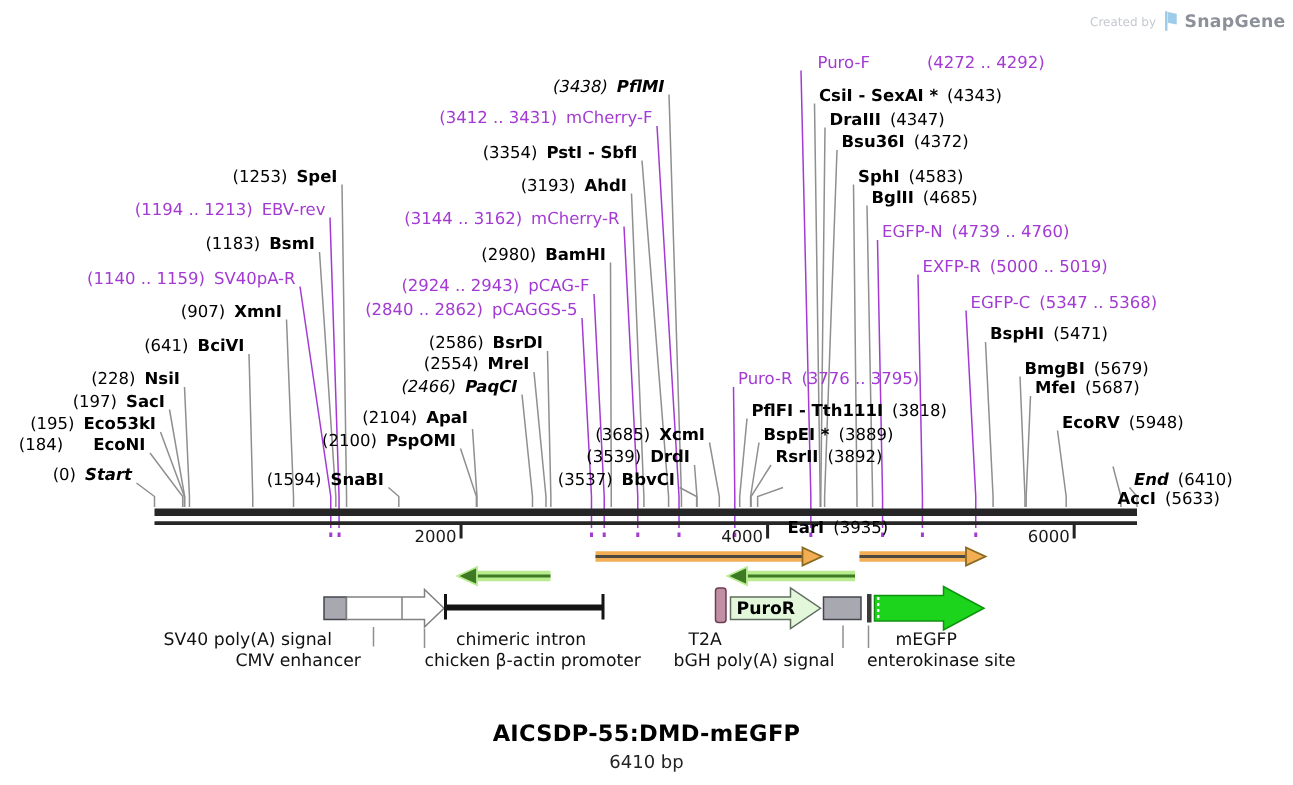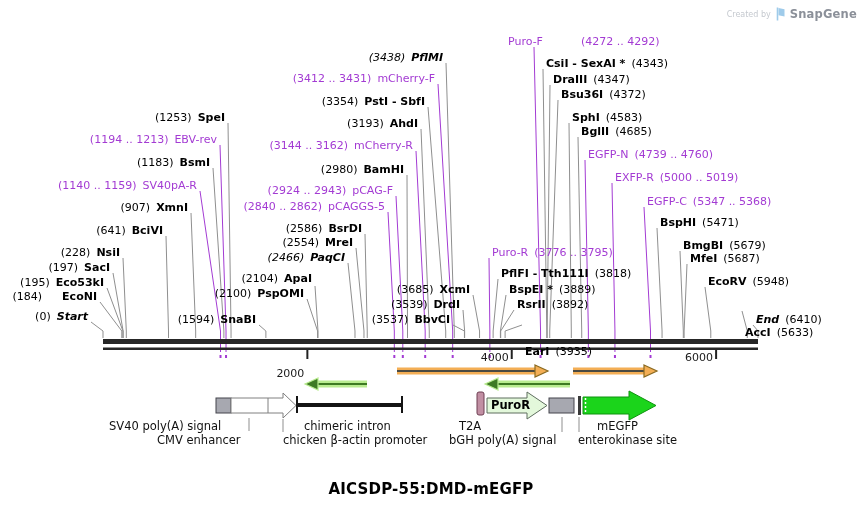--- a/index.html
+++ b/index.html
@@ -113,21 +113,21 @@
       <rect x="549" y="398" width="25" height="15" fill="#A7A8B0" stroke="#44454D" stroke-width="1"></rect>
       <rect x="578" y="396" width="3" height="19" fill="#3A3A3A"></rect>
       <polygon points="583,397 629,397 629,391 656,405.5 629,420 629,414 583,414" fill="#1BD41B" stroke="#0F930F" stroke-width="1"></polygon>
       <line x1="585.5" y1="398" x2="585.5" y2="413" stroke="#ffffff" stroke-width="1.5" stroke-dasharray="2 2"></line>
       <line x1="249" y1="418" x2="249" y2="431" stroke="#8F8F8F" stroke-width="1"></line>
       <line x1="283" y1="419" x2="283" y2="432" stroke="#8F8F8F" stroke-width="1"></line>
       <line x1="562" y1="417" x2="562" y2="432" stroke="#8F8F8F" stroke-width="1"></line>
       <line x1="579" y1="417" x2="579" y2="432" stroke="#8F8F8F" stroke-width="1"></line>
     </svg>
   <div id="labels">
-      <div class="tick-label" style="top: 368px; right: 557.632px;">2000</div>
+      <div class="tick-label" style="top: 352px; right: 557.632px;">2000</div>
       <div class="tick-label" style="top: 352px; right: 353.264px;">4000</div>
       <div class="tick-label" style="top: 352px; right: 148.895px;">6000</div>
       <div class="feature-inline-label" style="top: 399px; left: 491px;">PuroR</div>
       <div class="feature-label" style="top: 420px; left: 109px;">SV40 poly(A) signal</div>
       <div class="feature-label" style="top: 420px; left: 304px;">chimeric intron</div>
       <div class="feature-label" style="top: 420px; left: 459px;">T2A</div>
       <div class="feature-label" style="top: 420px; left: 597px;">mEGFP</div>
       <div class="feature-label" style="top: 434px; left: 157px;">CMV enhancer</div>
       <div class="feature-label" style="top: 434px; left: 283px;">chicken β-actin promoter</div>
       <div class="feature-label" style="top: 434px; left: 449px;">bGH poly(A) signal</div>
@@ -257,21 +257,21 @@
         <span class="pos">(3889)</span>
       </div>
       <div class="site enzyme" style="top: 299px; left: 517px;">
         <span class="name">RsrII</span>
         <span class="pos">(3892)</span>
       </div>
       <div class="site enzyme" style="top: 314px; left: 525px; margin-top: 32px;">
         <span class="name">EarI</span>
         <span class="pos">(3935)</span>
       </div>
-      <div class="site primer" style="top: 36px; left: 508px; color: rgb(163, 59, 211); gap: 38px;">
+      <div class="site primer" style="top: 36px; left: 545px; color: rgb(163, 59, 211); gap: 38px;">
         <span class="name">Puro-F</span>
         <span class="pos">(4272 .. 4292)</span>
       </div>
       <div class="site enzyme" style="top: 58px; left: 546px;">
         <span class="name">CsiI - SexAI *</span>
         <span class="pos">(4343)</span>
       </div>
       <div class="site enzyme" style="top: 74px; left: 553px;">
         <span class="name">DraIII</span>
         <span class="pos">(4347)</span>
@@ -330,14 +330,15 @@
     <span class="created-by">Created by</span>
     <svg class="flag" width="9" height="14" viewBox="0 0 9 14">
       <path d="M1.5 0.5 V13.5" stroke="#9FCBEA" stroke-width="1.6" fill="none"></path>
       <path d="M2.5 1 L8.5 2.2 V9.4 L2.5 8.2 Z" fill="#9FCBEA"></path>
     </svg>
     <span class="brand">SnapGene</span>
   </div>
 
   <div class="title-block">
     <div class="map-title">AICSDP-55:DMD-mEGFP</div>
+    <div class="map-length">6410 bp</div>
   </div>
 </div>
 
 </body></html>

